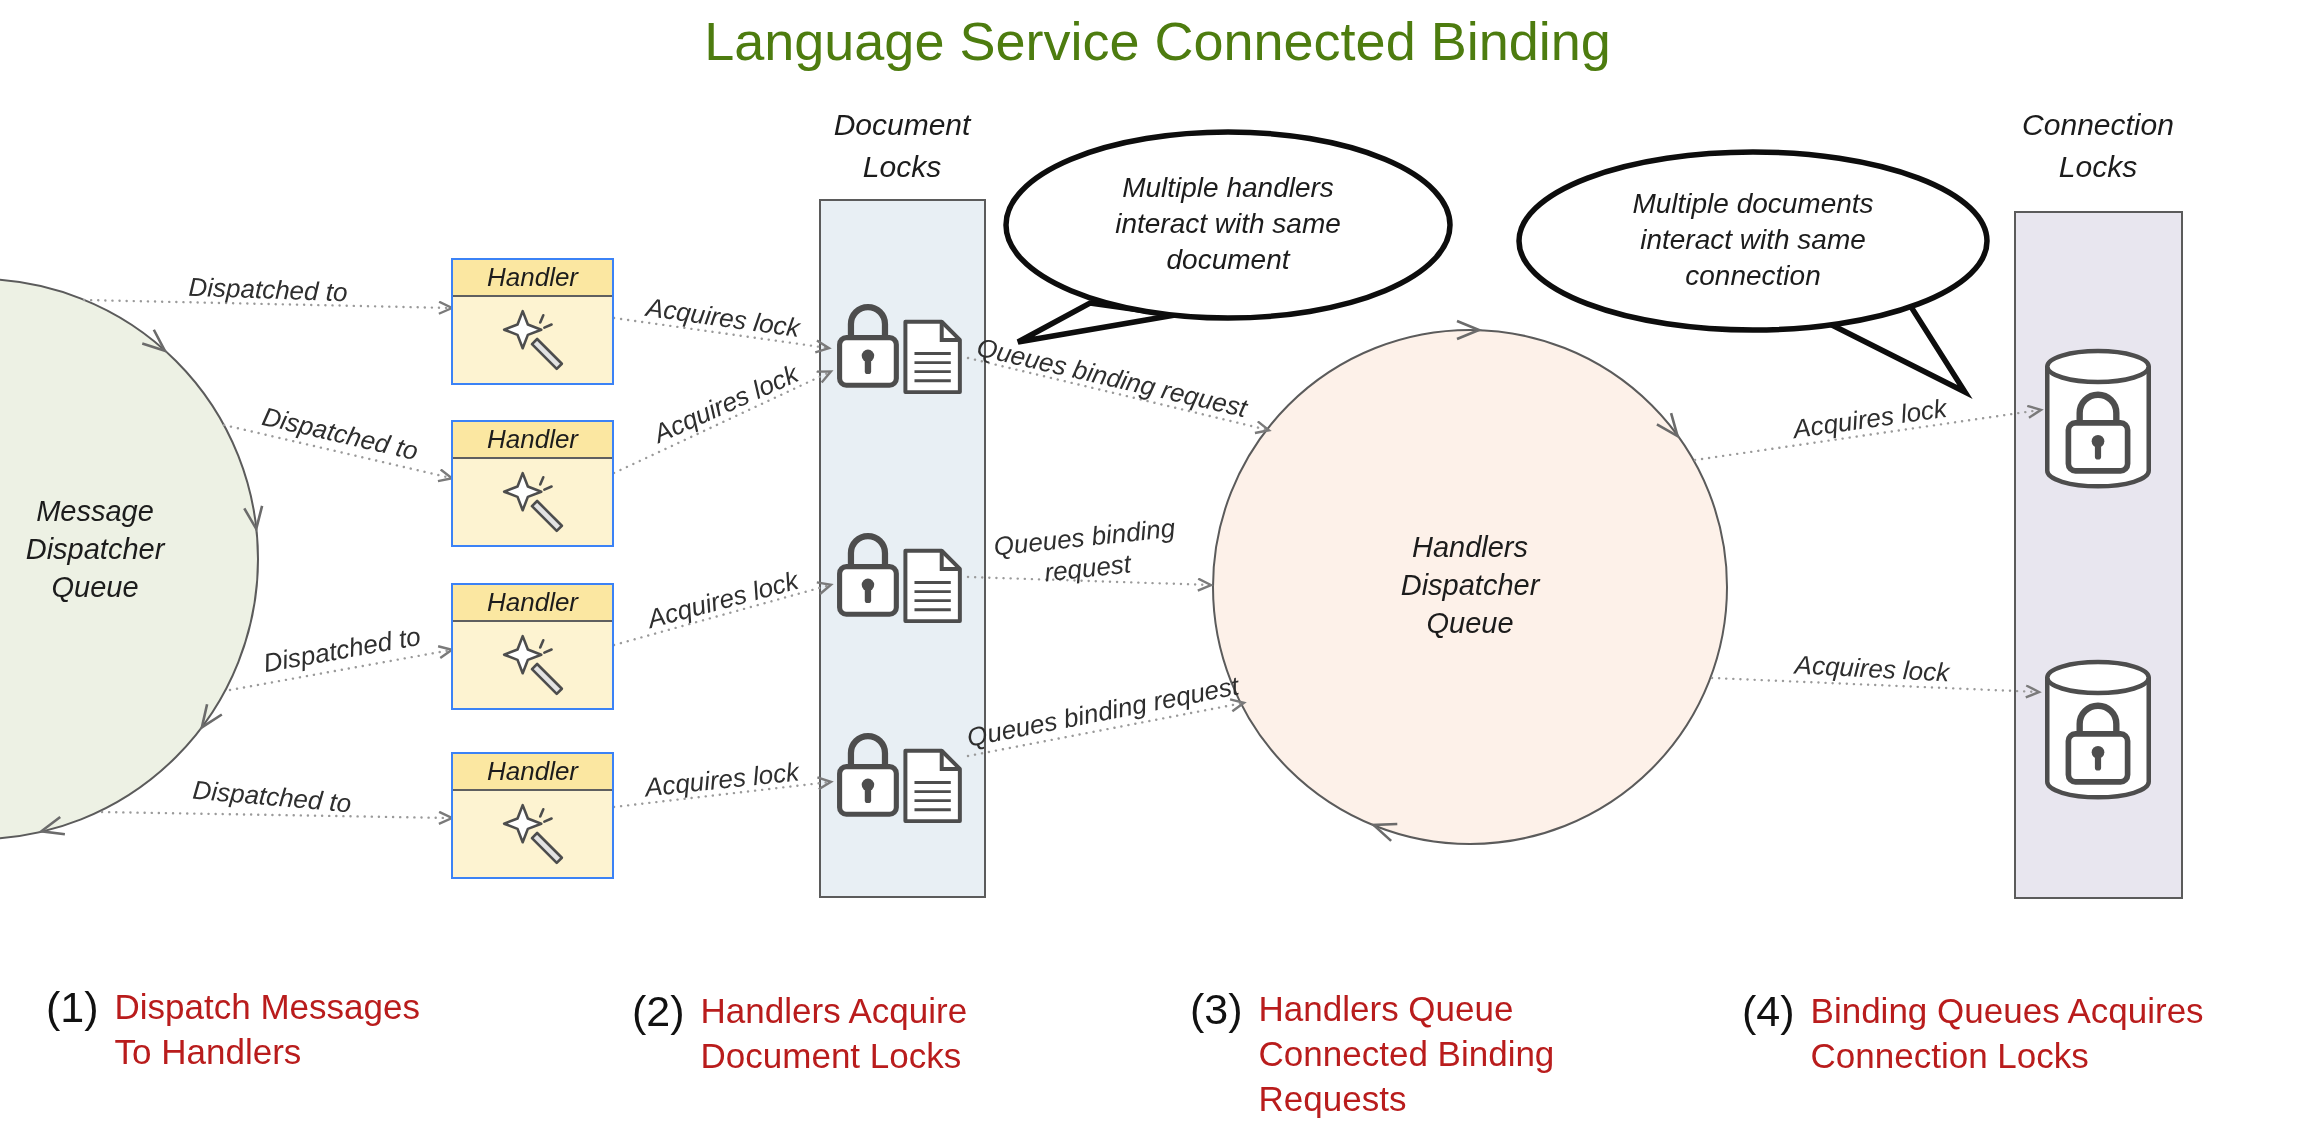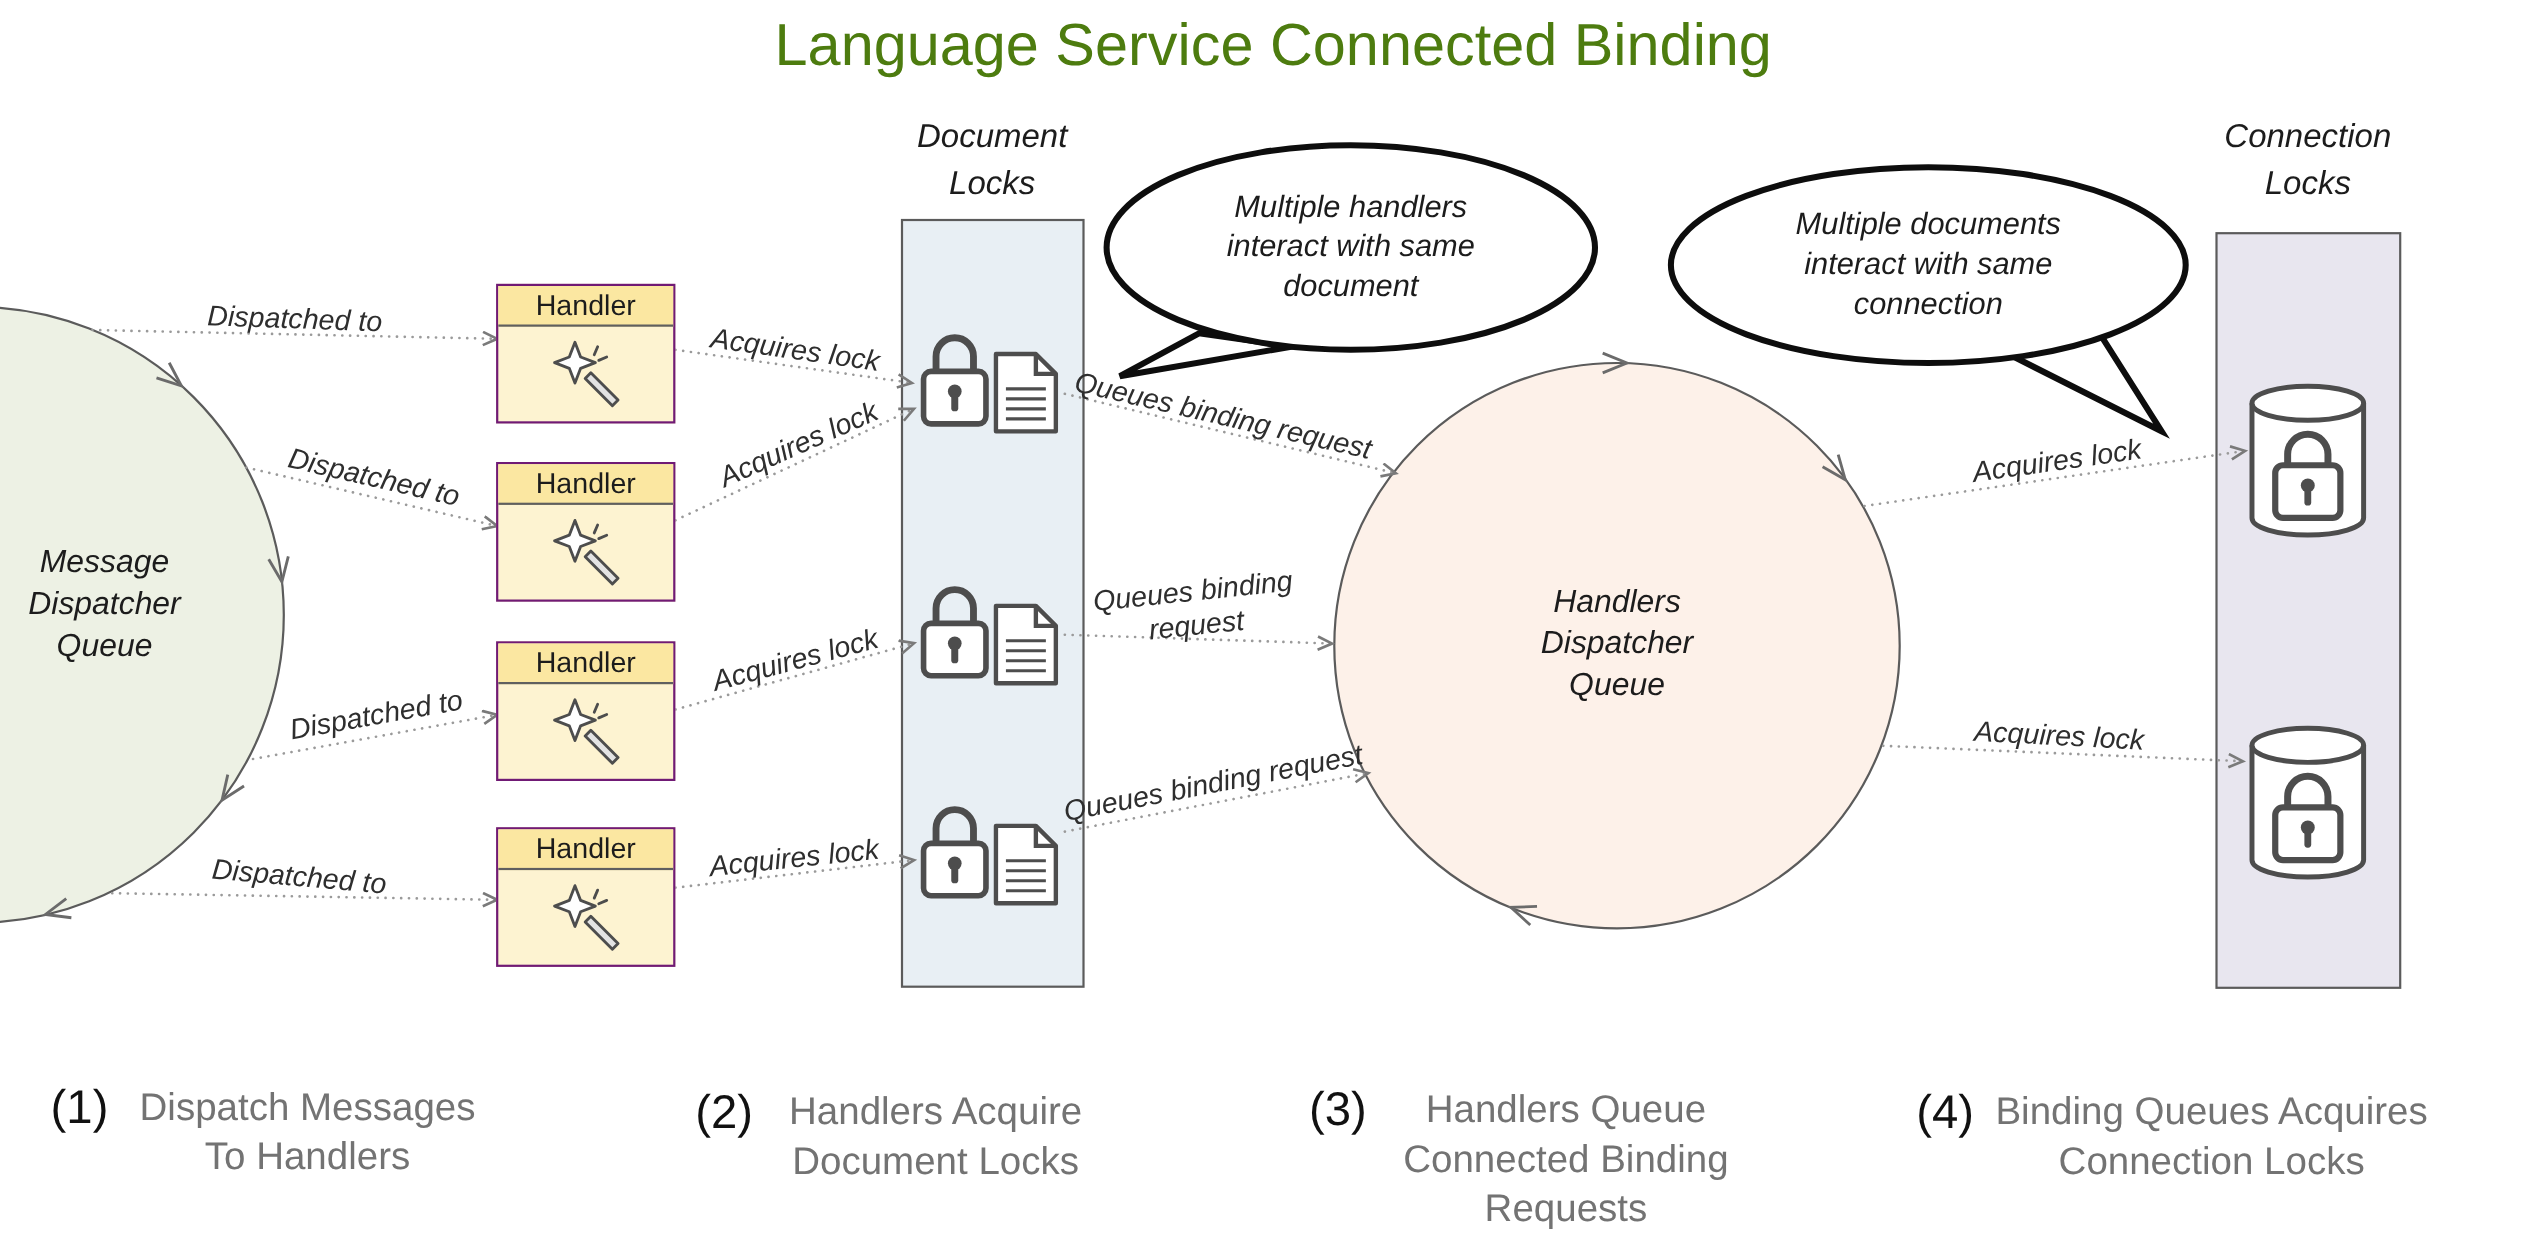--- a/index.html
+++ b/index.html
@@ -10,34 +10,34 @@
   .title { position:absolute; left:0; right:0; top:10px; text-align:center;
            font-size:54px; color:#4d7c0f; }
 
   .circle-label, .panel-label, .bubble-text {
     position:absolute; text-align:center; white-space:pre-line; color:#1c1c1c;font-style:italic; }
   .circle-label { font-size:29px; line-height:38px; }
   .panel-label  { font-size:30px; line-height:42px; }
   .bubble-text  { font-size:28px; line-height:36px; }
 
   .handler { position:absolute; left:451px; width:163px; height:127px;
-             border:2px solid #701a75; background:#fdf3d1; }
+             border:2px solid #3b82f6; background:#fdf3d1;font-style:italic; }
   .handler-head { height:37px; background:#fbe7a1; border-bottom:2px solid #5f5f5f;
                   font-size:26px; color:#1c1c1c; display:flex; align-items:center; justify-content:center; }
   .handler-body { height:86px; display:flex; align-items:center; justify-content:center; }
 
   .icon-abs { position:absolute; }
 
   .edge-label { position:absolute; font-style:italic; font-size:26px; color:#2e2e2e;
                 white-space:nowrap; }
   .edge-label.two-line { white-space:pre-line; text-align:center; }
 
   .caption { position:absolute; display:flex; align-items:flex-start; gap:16px; }
   .cap-num { font-size:43px; color:#111111; line-height:46px; }
-  .cap-text { font-size:35px; color:#737373; line-height:45px; text-align:center; white-space:pre-line; }
+  .cap-text { font-size:35px; color:#b91c1c; line-height:45px; text-align:left; white-space:pre-line; }
 
   
   .circle-green { fill:#edf1e4; stroke:#5b5b5b; stroke-width:2; }
   .circle-peach { fill:#fdf1e9; stroke:#5b5b5b; stroke-width:2; }
   .panel-blue   { fill:#e8eff4; stroke:#5b5b5b; stroke-width:2; }
   .panel-purple { fill:#e8e6ef; stroke:#5b5b5b; stroke-width:2; }
   .dotted line  { stroke:#9a9a9a; stroke-width:2.4; stroke-dasharray:0.1 7; stroke-linecap:round; }
   .chev { fill:none; stroke:#6b6b6b; stroke-width:2.6; }
   .bubble { fill:#ffffff; stroke:#0d0d0d; stroke-width:5.5; }
 </style>

